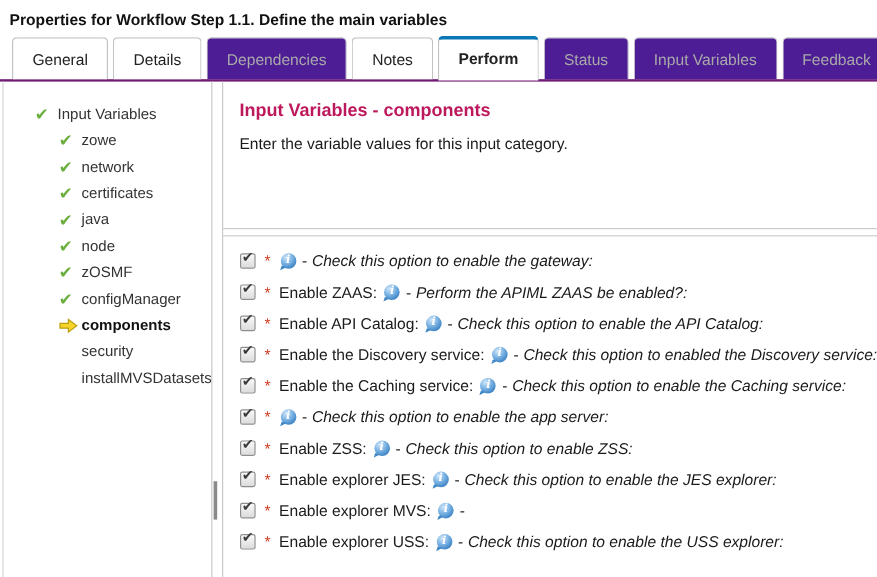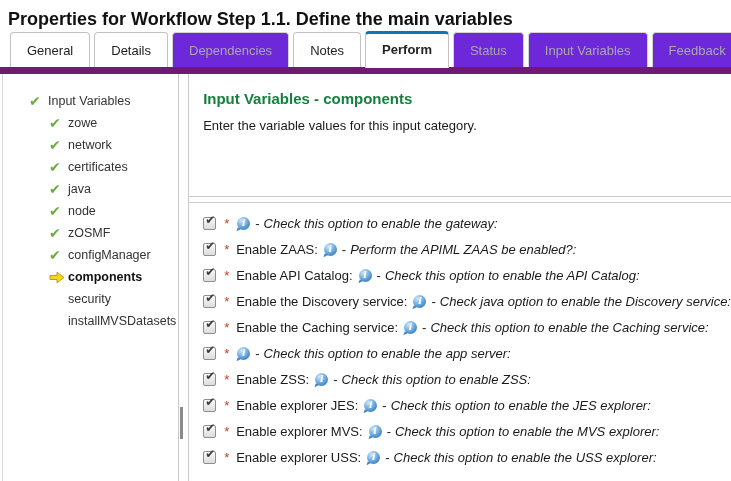--- a/index.html
+++ b/index.html
@@ -1,47 +1,47 @@
 <!DOCTYPE html>
 <html><head>
 <meta charset="utf-8">
 <style>
   * { margin:0; padding:0; box-sizing:border-box; }
   html,body { width:731px; height:481px; background:#ffffff; overflow:hidden;
               font-family:"Liberation Sans","DejaVu Sans",sans-serif; }
 
-  .page-title { font-size:18px; font-weight:bold; color:#111; padding:9px 10px 6px 8px; }
+  .page-title { font-size:13px; font-weight:bold; color:#111; padding:9px 10px 6px 8px; }
 
   
-  .tabbar { display:flex; align-items:flex-end; padding-left:10px; border-bottom:7px solid #701a75; height:38px; }
+  .tabbar { display:flex; align-items:flex-end; padding-left:10px; border-bottom:2px solid #701a75; height:38px; }
   .tab { position:relative; font-size:13px; color:#222; background:#fff;
          border:1px solid #c2c2c2; border-bottom:none; border-radius:4px 4px 0 0;
          padding:10px 16px 9px 16px; margin-right:4px; cursor:pointer; white-space:nowrap; }
-  .tab.disabled { color:#a9a9a9; background:#6d28d9; border-color:#d4d4d4;margin-top:44px; }
+  .tab.disabled { color:#a9a9a9; background:#4c1d95; border-color:#d4d4d4;margin-top:44px; }
   .tab.active { font-weight:bold; border-top:3px solid #0b77b4; padding-top:8px;
                 margin-bottom:-1px; padding-bottom:11px; background:#fff; z-index:2; }
 
   
   .content { display:flex; height:413px; }
 
   .sidebar { width:194px; border-left:1px solid #d8d8d8; margin-left:2px; padding-top:16px; }
   .tree-item { display:flex; align-items:center; height:22px; font-size:12.5px; color:#333; cursor:pointer; }
   .tree-item.level0 { padding-left:26px; }
   .tree-item.level1 { padding-left:46px; }
   .tree-item.bold .tree-label { font-weight:bold; color:#111; }
   .tree-icon { width:19px; display:inline-flex; align-items:center; flex:0 0 19px; }
   .tree-icon.check { color:#6aae3d; font-size:14px; font-weight:bold; }
   .tree-icon.arrow svg { display:block; }
 
   .splitbar { width:11px; position:relative; border-left:1px solid #c9c9c9; }
   .scroll-thumb { position:absolute; left:1px; top:333px; width:3px; height:32px; background:#8a8a8a; }
 
   .main { flex:1; border-left:1px solid #c9c9c9; display:flex; flex-direction:column; }
   .main-header { height:123px; padding:16px 14px 0 14px; border-bottom:1px solid #cccccc; }
-  .main-heading { font-size:15px; font-weight:bold; color:#15803d; }
+  .main-heading { font-size:15px; font-weight:bold; color:#be185d; }
   .main-sub { font-size:13px; color:#1a1a1a; margin-top:11px; }
   .panel-gap { height:5px; }
   .rows-section { flex:1; border-top:1px solid #cccccc; padding:7px 0 0 14px; }
 
   .var-row { display:flex; align-items:center; height:26px; font-size:13px; color:#1a1a1a; white-space:nowrap; }
   .checkbox { position:relative; width:13px; height:13px; border:1px solid #8e8e8e; border-radius:2px;
               background:linear-gradient(#f9f9f9,#dcdcdc); cursor:pointer; flex:0 0 13px; }
   .checkbox .mark { position:absolute; top:-5px; left:1px; font-size:12px; color:#3c3c3c; }
   .req { color:#cc3b1e; margin:0 7px 0 8px; }
   .row-label { margin-right:5px; }
@@ -172,21 +172,21 @@
         <div class="var-row">
           <span class="checkbox">
             <span class="mark">✔</span>
           </span>
           <span class="req">*</span>
           <span class="row-label">Enable the Discovery service:</span>
           <span class="info-icon">
             <span class="i">i</span>
           </span>
           <span class="dash">-</span>
-          <span class="row-desc">Check java option to enable the Discovery service:</span>
+          <span class="row-desc">Check this option to enabled the Discovery service:</span>
         </div>
         <div class="var-row">
           <span class="checkbox">
             <span class="mark">✔</span>
           </span>
           <span class="req">*</span>
           <span class="row-label">Enable the Caching service:</span>
           <span class="info-icon">
             <span class="i">i</span>
           </span>
@@ -231,21 +231,20 @@
         <div class="var-row">
           <span class="checkbox">
             <span class="mark">✔</span>
           </span>
           <span class="req">*</span>
           <span class="row-label">Enable explorer MVS:</span>
           <span class="info-icon">
             <span class="i">i</span>
           </span>
           <span class="dash">-</span>
-          <span class="row-desc">Check this option to enable the MVS explorer:</span>
         </div>
         <div class="var-row">
           <span class="checkbox">
             <span class="mark">✔</span>
           </span>
           <span class="req">*</span>
           <span class="row-label">Enable explorer USS:</span>
           <span class="info-icon">
             <span class="i">i</span>
           </span>

